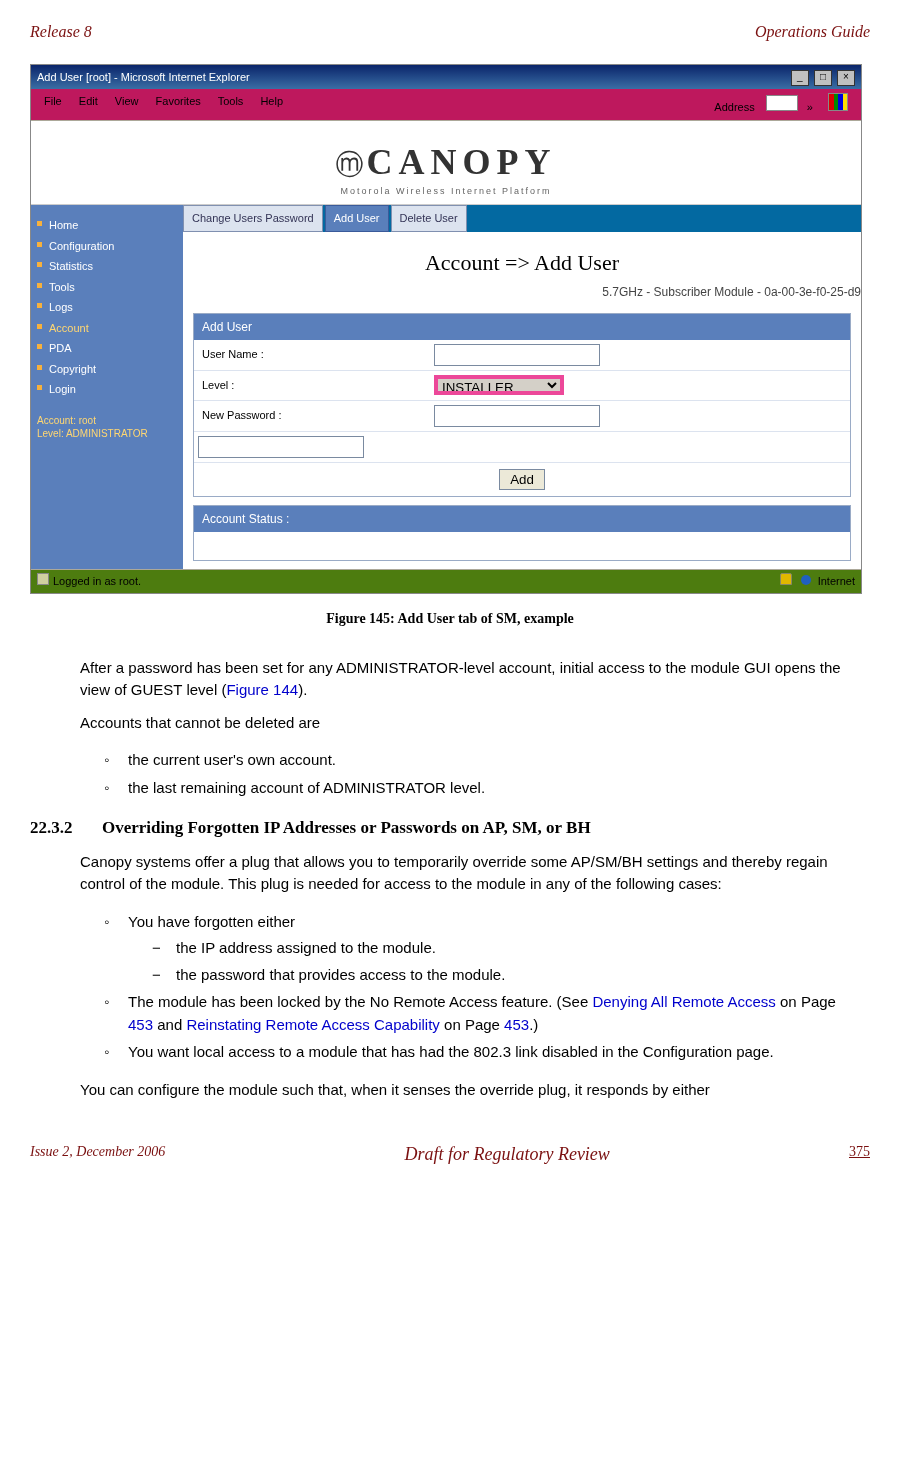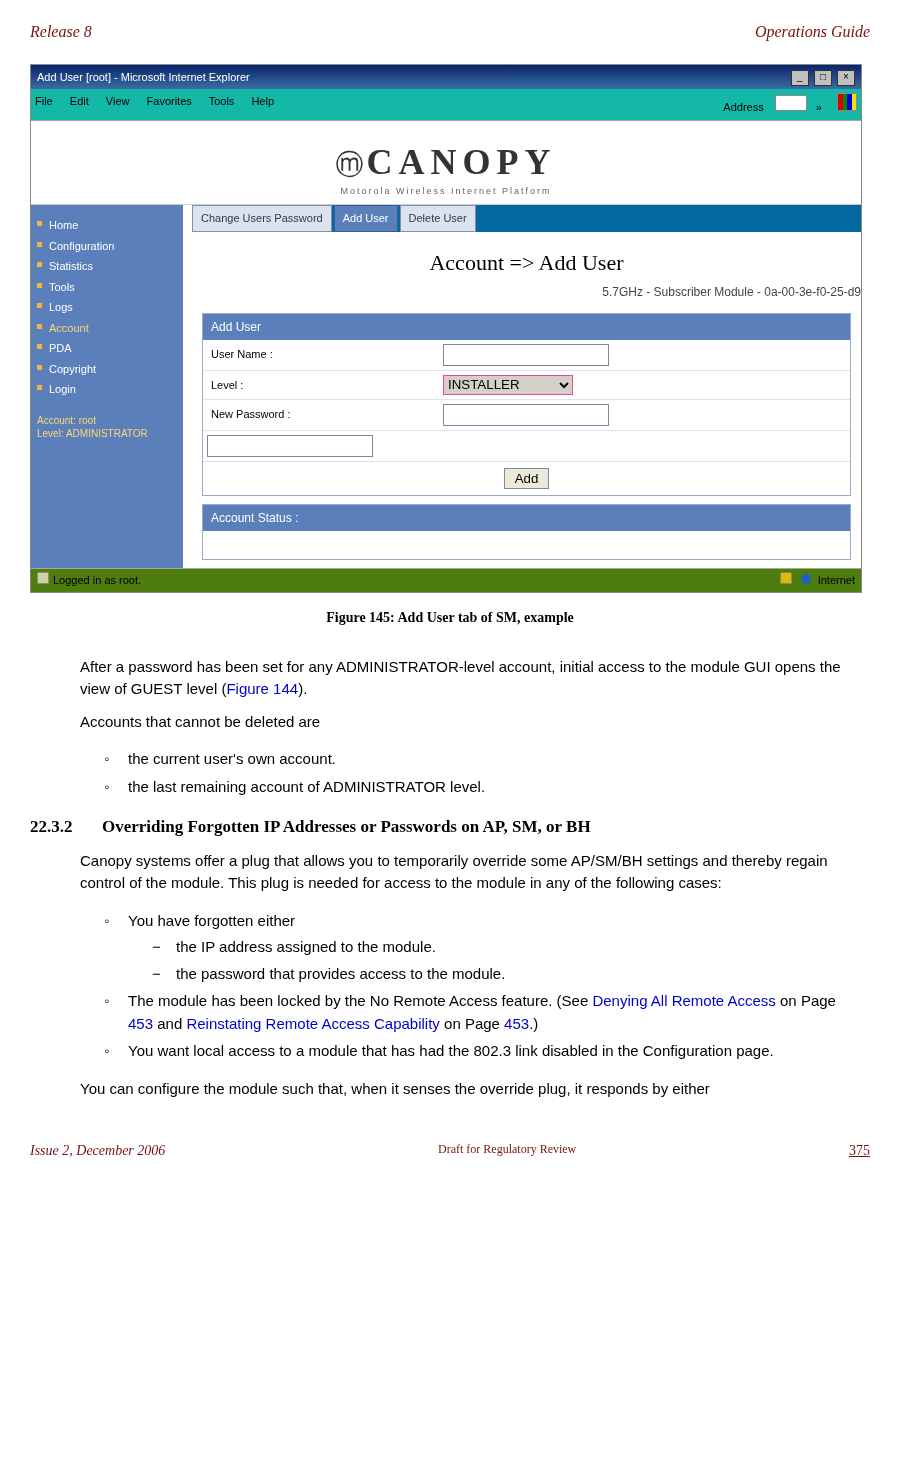--- a/index.html
+++ b/index.html
@@ -32,21 +32,22 @@
     margin-top: 40px;
     font-family: Georgia, serif;
   }
   .footer-left {
     color: #7a1010;
     font-style: italic;
     font-size: 14px;
   }
   .footer-center {
     color: #7a1010;
-    font-size: 12px;
+    font-style: italic;
+    font-size: 18px;
   }
   .footer-right {
     color: #7a1010;
     font-size: 14px;
     text-decoration: underline;
   }
   .screenshot {
     width: 830px;
     border: 1px solid #888;
     margin: 10px 0;
@@ -68,22 +69,22 @@
     height: 14px;
     background: #c0c0c0;
     border: 1px solid #333;
     margin-left: 2px;
     text-align: center;
     line-height: 12px;
     color: #000;
     font-size: 10px;
   }
   .menubar {
-    background: #14b8a6;
-    padding: 4px 4px;
+    background: #be185d;
+    padding: 4px 13px;
     border-bottom: 1px solid #aca899;
     display: flex;
     justify-content: space-between;
   }
   .menubar-left span {
     margin-right: 14px;
   }
   .addr {
     padding: 1px 4px;
   }
@@ -116,21 +117,20 @@
     color: #333;
   }
   .logo-sub {
     font-size: 9px;
     color: #666;
     letter-spacing: 2px;
     margin-top: -4px;
   }
   .content-area {
     display: flex;
-    gap: 9px;
   }
   .sidebar {
     width: 140px;
     background: #5a7fbb;
     padding: 6px 6px 20px;
     color: #fff;
   }
   .sidebar ul {
     list-style: none;
     padding: 0;
@@ -214,21 +214,21 @@
   .form-row .inp {
     flex: 1;
     padding: 4px;
   }
   .form-row input[type=text], .form-row input[type=password] {
     border: 1px solid #7a8aa0;
     height: 18px;
     width: 160px;
   }
   .form-row select {
-    border: 1px solid #ec4899;
+    border: 4px solid #ec4899;
     height: 20px;
     width: 130px;
     background: #d4d0c8;
   }
   .add-btn {
     display: block;
     margin: 6px auto;
     border: 1px solid #7a8aa0;
     background: #ece9d8;
     padding: 2px 10px;

